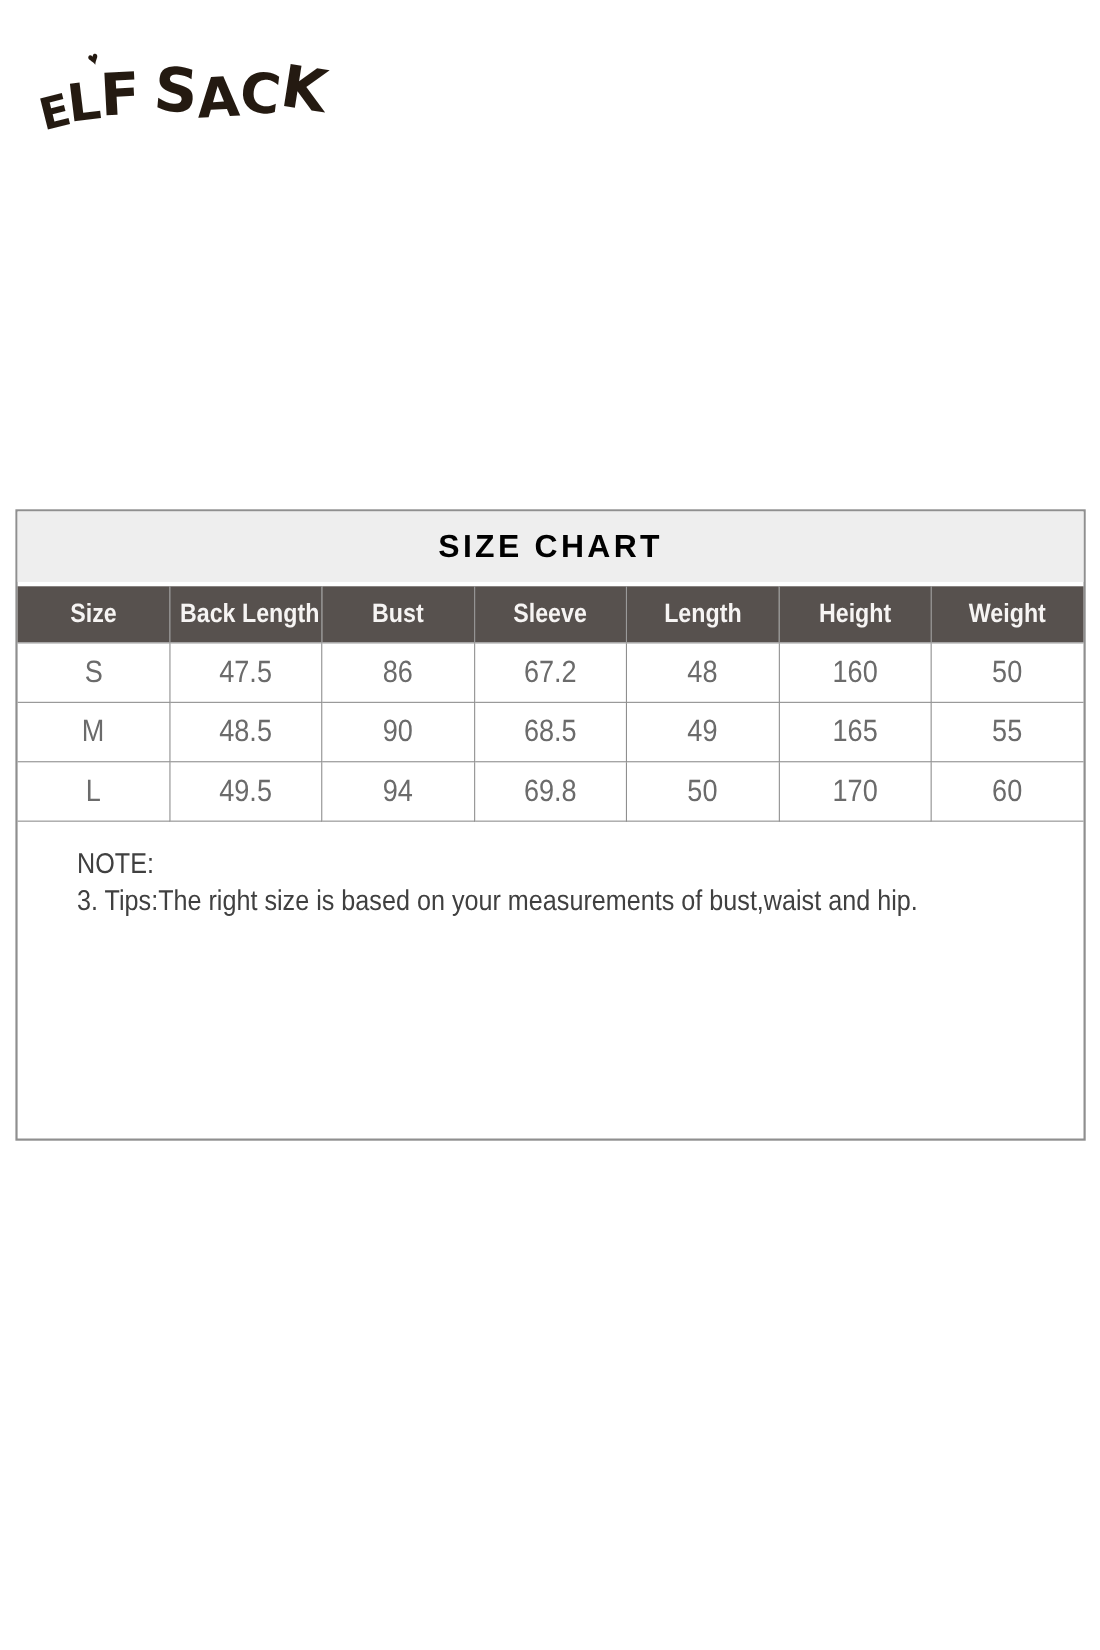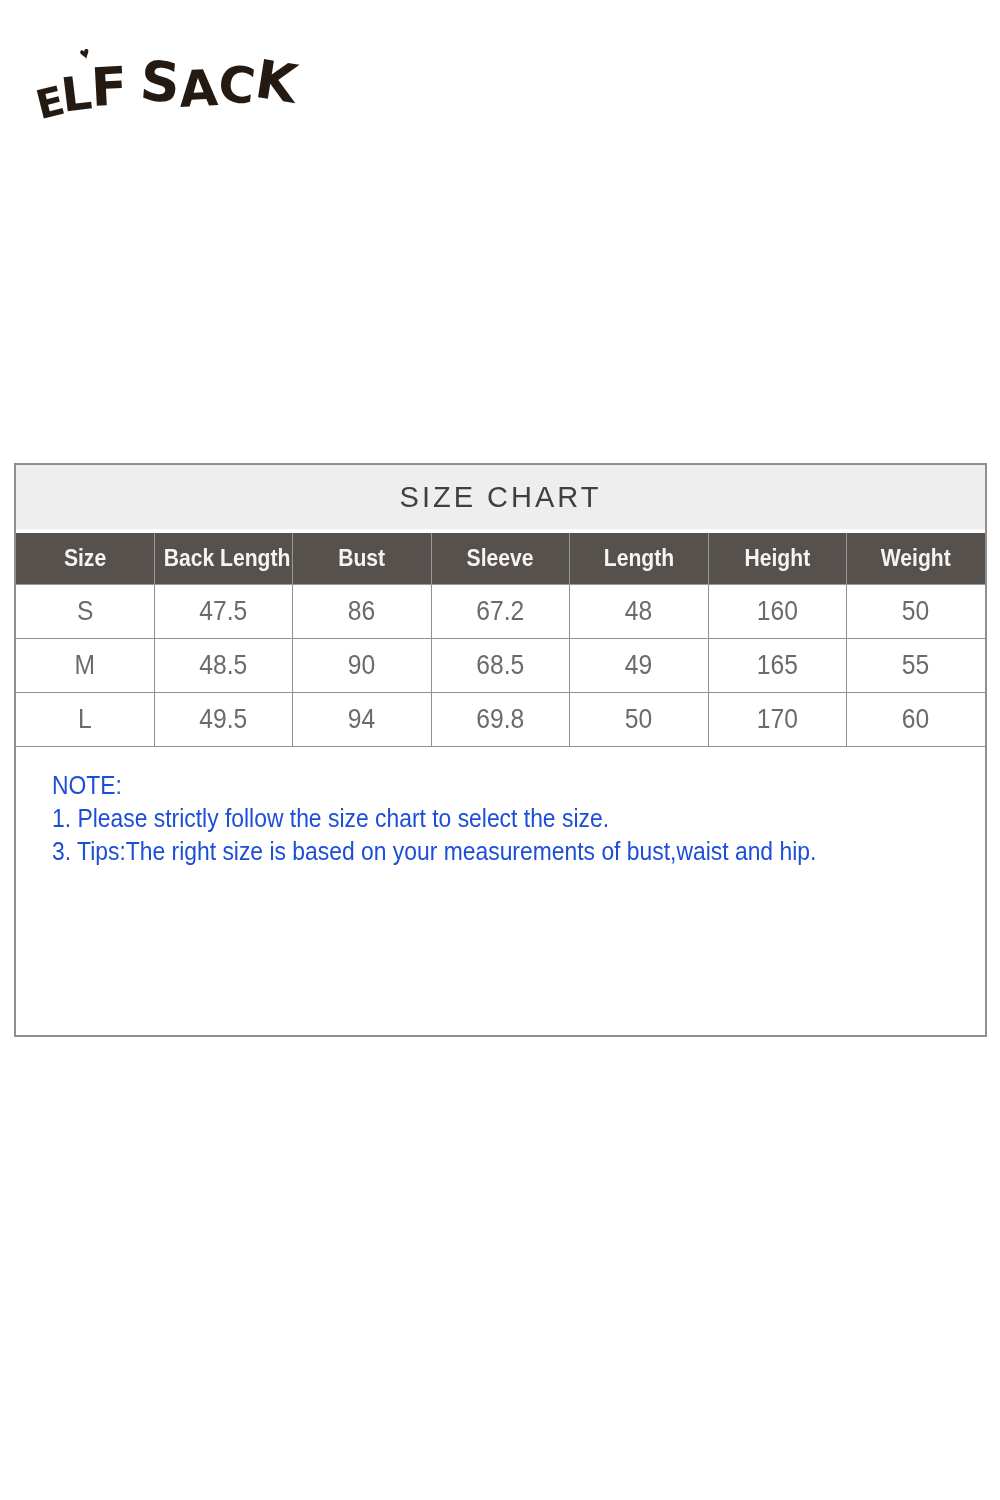--- a/index.html
+++ b/index.html
@@ -45,23 +45,23 @@
     border: 2px solid #8f8f8f;
     background: #ffffff;
   }
   .title-bar {
     height: 64px;
     background: #eeeeee;
     display: flex; align-items: center; justify-content: center;
     margin-bottom: 4px;
   }
   .title {
-    font-size: 29px; font-weight: normal;
+    font-size: 29px; font-weight: bold;
     letter-spacing: 3px;
-    color: #404040;
+    color: #000000;
   }
 
   
   table.size-table {
     width: 100%;
     border-collapse: collapse;
     table-layout: fixed;
   }
   .size-table th, .size-table td {
     border: 1.5px solid #8f8f8f;
@@ -86,23 +86,24 @@
   .size-table th:first-child, .size-table td:first-child { border-left: none; }
   .size-table th:last-child,  .size-table td:last-child  { border-right: none; }
 
   
   .cx  { display: inline-block; transform: scaleX(0.88); transform-origin: 50% 50%; white-space: nowrap; }
   .cxl { display: inline-block; transform: scaleX(0.88); transform-origin: 0 50%;  white-space: nowrap; }
 
   
   .note {
     padding: 22px 6px 0 36px;
-    color: #1d4ed8;
+    color: #404040;
     font-size: 26px;
     line-height: 33px;
+    margin-left: 18px;
   }
   .note-line { white-space: nowrap; }
   .note-line.indent { padding-left: 28px; }
 </style>
 </head>
 <body>
 
 <div class="logo">
   <span class="heart">♥</span>
   <span class="l l0">E</span>
@@ -158,17 +159,16 @@
         <td><span class="cx">69.8</span></td>
         <td><span class="cx">50</span></td>
         <td><span class="cx">170</span></td>
         <td><span class="cx">60</span></td>
       </tr>
     </tbody>
   </table>
 
   <div class="note">
     <div class="note-line"><span class="cxl">NOTE:</span></div>
-    <div class="note-line"><span class="cxl">1. Please strictly follow the size chart to select the size.</span></div>
     <div class="note-line"><span class="cxl">3. Tips:The right size is based on your measurements of bust,waist and hip.</span></div>
   </div>
 
 </div>
 
 </body></html>

